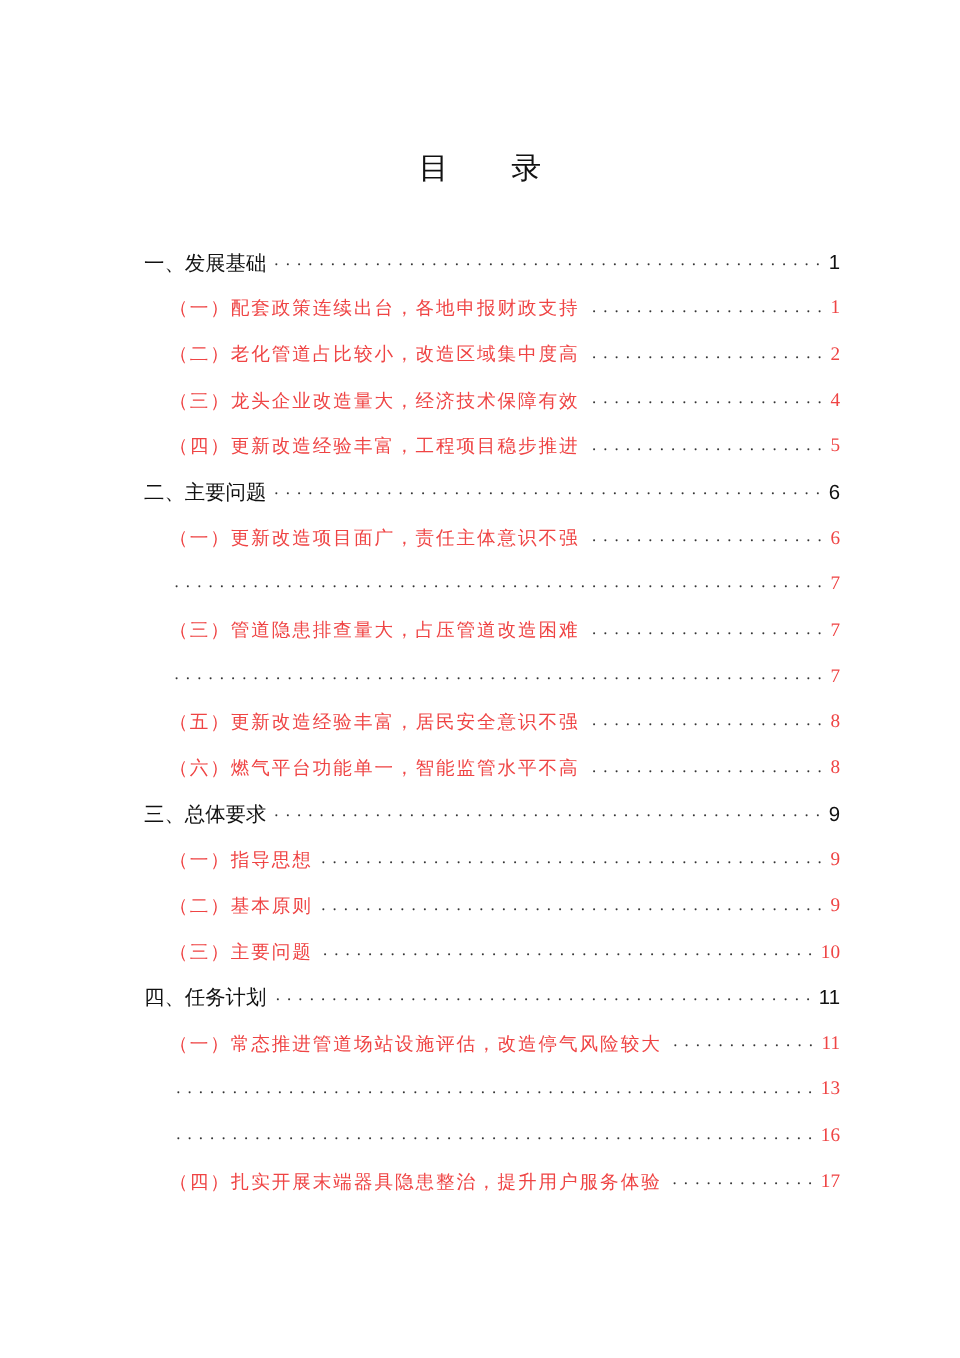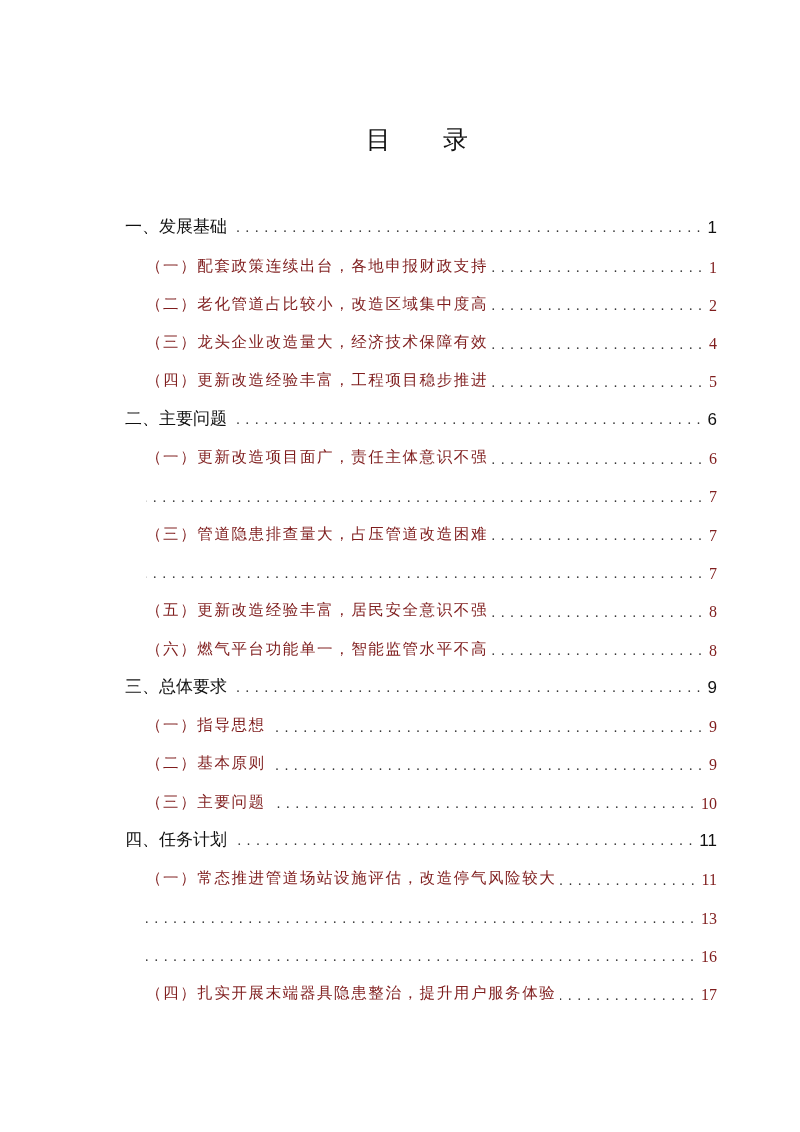--- a/index.html
+++ b/index.html
@@ -9,21 +9,21 @@
       background: #ffffff;
       overflow: hidden;
     }
     body {
       position: relative;
       color: #1a1a1a;
       font-family: "DejaVu Serif", "Liberation Serif", serif;
     }
     .page {
       position: absolute;
-      left: 17px; top: 0;
+      left: 0; top: 0;
       width: 732px; height: 1132px;
       background: #ffffff;
     }
     .toc-title {
       position: absolute;
       top: 124px;
       left: 0;
       width: 800px;
       text-align: center;
       font-family: "DejaVu Sans", "Liberation Sans", sans-serif;
@@ -35,33 +35,34 @@
     }
     .toc-list {
       position: absolute;
       left: 108px;
       top: 200px;
       width: 592px;
     }
     .toc-entry {
       position: relative;
       display: flex;
-      align-items: flex-end;
+      align-items: center;
       height: 38.3px;
       white-space: nowrap;
+      margin-left: 12px;
     }
     .toc-entry.level-1 {
       font-family: "DejaVu Sans", "Liberation Sans", sans-serif;
       font-size: 17px;
       color: #111;
     }
     .toc-entry.level-2 {
       font-family: "DejaVu Serif", "Liberation Serif", serif;
       font-size: 15.5px;
-      color: #7f1d1d;
+      color: #ef4444;
       padding-left: 21px;
       letter-spacing: 1.6px;
     }
     .toc-entry .label {
       flex: 0 0 auto;
       padding-right: 4px;
     }
     .toc-entry .leader {
       flex: 1 1 auto;
       overflow: hidden;

